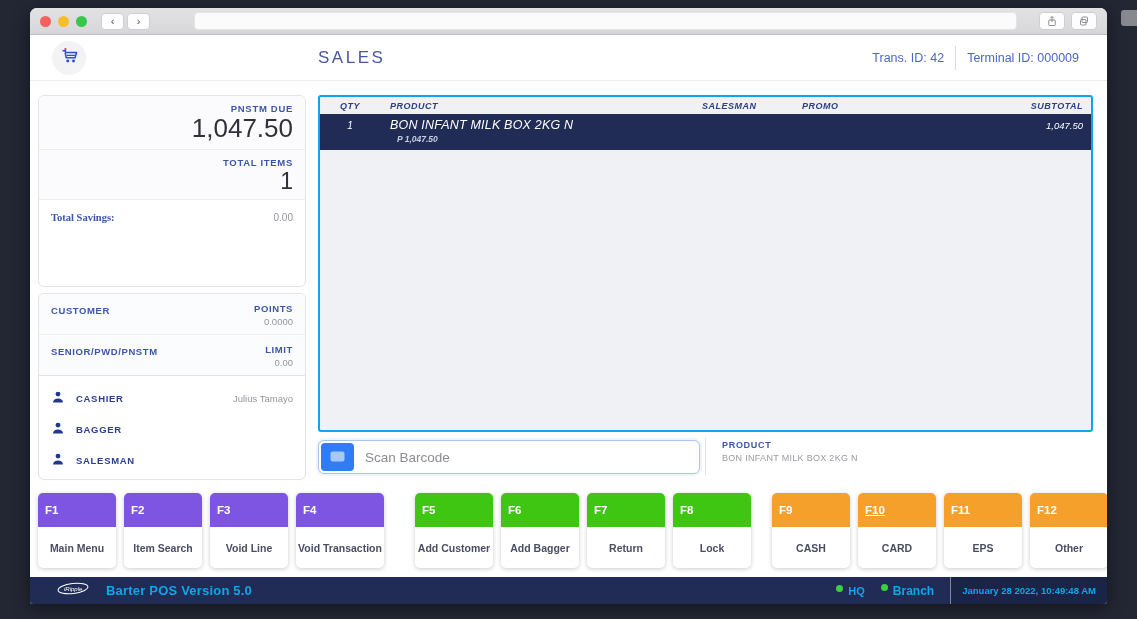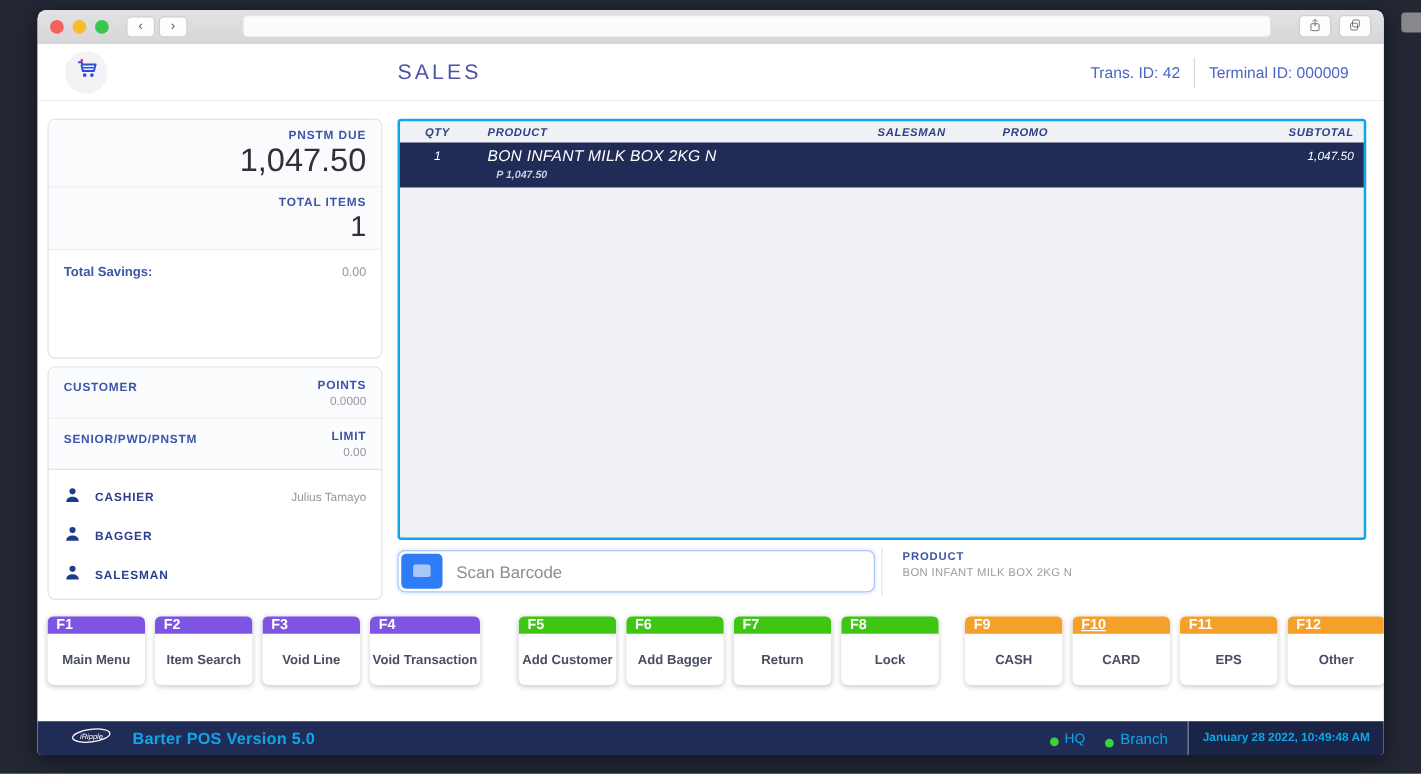--- a/index.html
+++ b/index.html
@@ -48,21 +48,21 @@
   .page{flex:1; position:relative; background:#fff;}
 
   
   .card{position:absolute; border:1px solid #e3e3e8; border-radius:6px; background:#fff; overflow:hidden;}
   .card-totals{left:8px; top:14px; width:268px; height:192px;}
   .stat{padding:7px 12px 5px; text-align:right; background:#fbfbfd; border-bottom:1px solid #ededf0;}
   .stat-label{font-size:9.5px; font-weight:bold; letter-spacing:.7px; color:var(--label-blue);}
   .stat-value{font-size:26px; color:var(--dark-text); line-height:1.15;}
   .stat.items .stat-value{font-size:23px;}
   .savings-row{display:flex; justify-content:space-between; align-items:center; padding:12px 12px;}
-  .savings-label{font-size:10.5px; font-weight:bold; color:var(--label-blue);}
+  .savings-label{font-size:10.5px; font-weight:bold; color:var(--label-blue);font-family:Liberation Serif, serif;}
   .savings-value{font-size:10px; color:var(--muted);}
 
   .card-customer{left:8px; top:212px; width:268px; height:187px;}
   .info-row{display:flex; justify-content:space-between; align-items:flex-start;
             padding:9px 12px 7px; background:#fbfcfe; border-bottom:1px solid #ededf0;}
   .info-row.second{border-bottom:1px solid #e3e3e8;}
   .info-left{font-size:9.5px; font-weight:bold; letter-spacing:.6px; color:var(--label-blue); padding-top:2px;}
   .info-right{text-align:right;}
   .info-right .lbl{font-size:9.5px; font-weight:bold; letter-spacing:.6px; color:var(--label-blue);}
   .info-right .val{font-size:9.5px; color:var(--muted); margin-top:2px;}
@@ -99,31 +99,31 @@
                 padding-left:16px; padding-top:2px;}
   .pi-label{font-size:9px; font-weight:bold; letter-spacing:.7px; color:var(--label-blue);}
   .pi-value{font-size:9px; color:#9a9aa2; margin-top:3px; letter-spacing:.3px;}
 
   
   .fk-group{position:absolute; top:412px; display:flex; gap:8px;}
   .fk-group.g1{left:8px;} .fk-group.g2{left:385px;} .fk-group.g3{left:742px;}
   .fk{width:78px; border-radius:5px; overflow:hidden; background:#fff; border:none; padding:0;
       box-shadow:0 1px 4px rgba(20,20,40,.22); cursor:pointer; font-family:inherit;}
   .fk.wide{width:88px;}
-  .fk-head{height:14px; color:#fff; font-size:11.5px; font-weight:bold; display:flex;
+  .fk-head{height:34px; color:#fff; font-size:11.5px; font-weight:bold; display:flex;
            align-items:center; padding-left:7px;}
   .fk-body{height:41px; display:grid; place-items:center; font-size:10.5px; font-weight:600; color:#494e63;}
 
   
   .footer{height:27px; flex:0 0 27px; background:var(--navy); display:flex; align-items:center;
           color:#0ea5e9; position:relative;}
   .brand{margin-left:26px; display:flex; align-items:center; gap:14px;}
   .version{font-size:13px; font-weight:bold; letter-spacing:.2px;}
   .footer-right{position:absolute; right:0; top:0; bottom:0; display:flex; align-items:center;}
-  .status{display:flex; align-items:flex-end; gap:5px; margin-right:16px; font-weight:normal;}
+  .status{display:flex; align-items:flex-start; gap:5px; margin-right:16px; font-weight:bold;}
   .status.hq{font-size:11px;} .status.branch{font-size:12px;}
   .dot-green{width:7px; height:7px; border-radius:50%; background:var(--status-green);}
   .datetime{height:100%; display:flex; align-items:center; padding:0 11px; font-size:9.5px;
             font-weight:bold; border-left:1px solid rgba(255,255,255,.45); background:rgba(0,0,0,.18);}
 </style>
 </head>
 <body>
 
 <div class="stage">
   <div class="win-fragment"></div>

